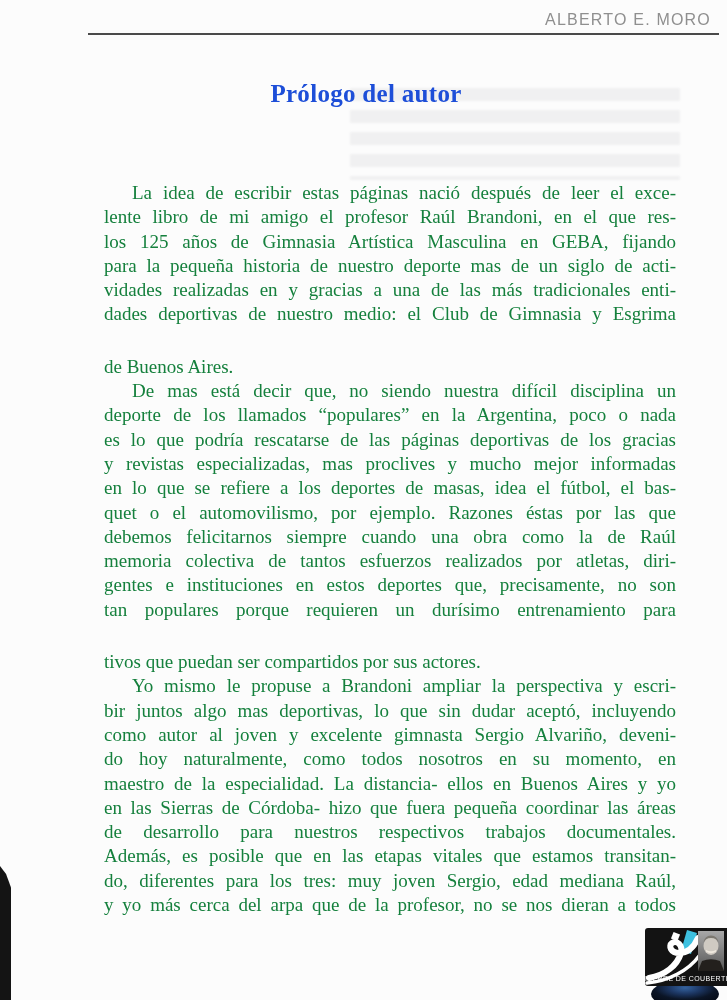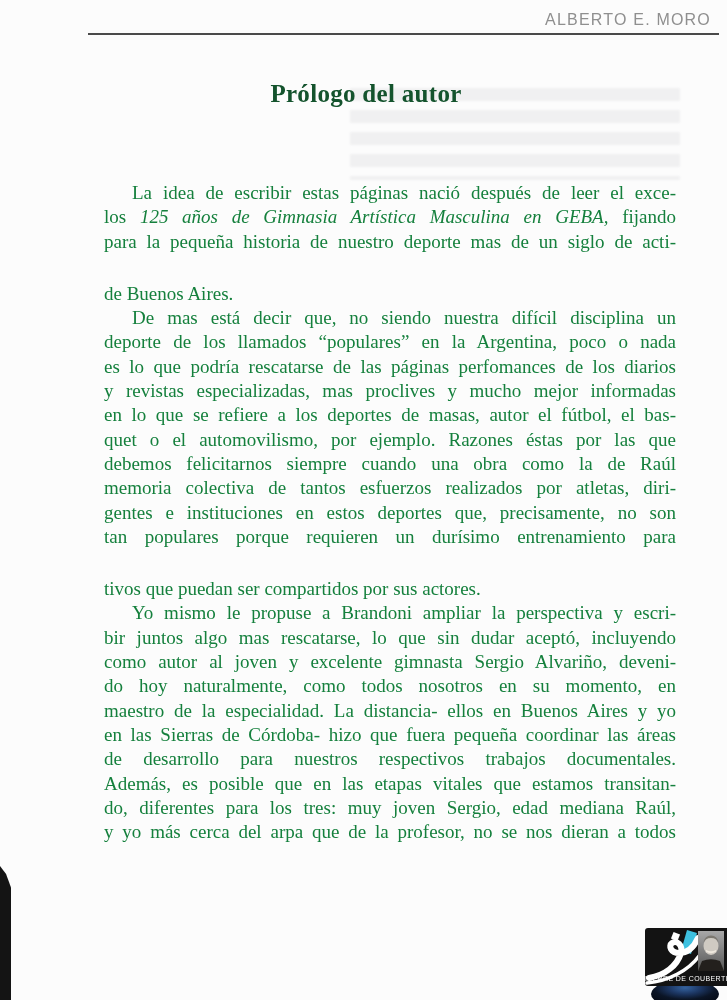--- a/index.html
+++ b/index.html
@@ -19,37 +19,37 @@
   
   .showthrough{
     position:absolute;left:350px;top:88px;width:330px;height:92px;
     background:repeating-linear-gradient(to bottom, rgba(190,190,195,0.18) 0 13px, rgba(252,252,252,0) 13px 22px);
     filter:blur(1px);
   }
 
   
   .title{
     position:absolute;top:80px;left:80px;width:572px;margin:0;
-    text-align:center;font-size:25px;font-weight:bold;color:#14532d;letter-spacing:0.3px;
+    text-align:center;font-size:25px;font-weight:bold;color:#1d4ed8;letter-spacing:0.3px;
   }
 
   
   .page-body{
     position:absolute;left:104px;top:181px;width:572px;
     font-size:19px;line-height:24.3px;color:#15803d;
   }
   .para{margin:0;}
   .line{
     text-align:justify;
     text-align-last:justify;
     height:24.3px;overflow:hidden;
   }
   .line.first{text-indent:28px;}
   .line.lastline{text-align-last:left;margin-top:28px;}
-  .it{font-style:italic;}
+  .it{}
 
   
   .scan-edge{
     position:absolute;left:0;top:866px;width:11px;height:134px;background:#141414;
     clip-path:polygon(0 0,55% 6%,100% 16%,100% 100%,0 100%);
   }
 
   
   .logo{position:absolute;right:0;top:928px;width:83px;height:72px;z-index:5;}
   .logo-oval{
@@ -74,40 +74,43 @@
   <span class="header-author">ALBERTO E. MORO</span>
   <div class="header-rule"></div>
 
   <div class="showthrough"></div>
 
   <h1 class="title">Prólogo del autor</h1>
 
   <div class="page-body">
       <div class="para">
         <div class="line first"><span>La idea de escribir estas páginas nació después de leer el exce-</span></div>
+        <div class="line"><span>lente libro de mi amigo el profesor Raúl Brandoni, en el que res-</span></div>
         <div class="line"><span>los </span><span class="it">125 años de Gimnasia Artística Masculina en GEBA,</span><span> fijando</span></div>
         <div class="line"><span>para la pequeña historia de nuestro deporte mas de un siglo de acti-</span></div>
+        <div class="line"><span>vidades realizadas en y gracias a una de las más tradicionales enti-</span></div>
+        <div class="line"><span>dades deportivas de nuestro medio: el Club de Gimnasia y Esgrima</span></div>
         <div class="line lastline"><span>de Buenos Aires.</span></div>
       </div>
       <div class="para">
         <div class="line first"><span>De mas está decir que, no siendo nuestra difícil disciplina un</span></div>
         <div class="line"><span>deporte de los llamados “populares” en la Argentina, poco o nada</span></div>
-        <div class="line"><span>es lo que podría rescatarse de las páginas perfomances de los diarios</span></div>
+        <div class="line"><span>es lo que podría rescatarse de las páginas deportivas de los gracias</span></div>
         <div class="line"><span>y revistas especializadas, mas proclives y mucho mejor informadas</span></div>
-        <div class="line"><span>en lo que se refiere a los deportes de masas, autor el fútbol, el bas-</span></div>
+        <div class="line"><span>en lo que se refiere a los deportes de masas, idea el fútbol, el bas-</span></div>
         <div class="line"><span>quet o el automovilismo, por ejemplo. Razones éstas por las que</span></div>
         <div class="line"><span>debemos felicitarnos siempre cuando una obra como la de Raúl</span></div>
         <div class="line"><span>memoria colectiva de tantos esfuerzos realizados por atletas, diri-</span></div>
         <div class="line"><span>gentes e instituciones en estos deportes que, precisamente, no son</span></div>
         <div class="line"><span>tan populares porque requieren un durísimo entrenamiento para</span></div>
         <div class="line lastline"><span>tivos que puedan ser compartidos por sus actores.</span></div>
       </div>
       <div class="para">
         <div class="line first"><span>Yo mismo le propuse a Brandoni ampliar la perspectiva y escri-</span></div>
-        <div class="line"><span>bir juntos algo mas rescatarse, lo que sin dudar aceptó, incluyendo</span></div>
+        <div class="line"><span>bir juntos algo mas deportivas, lo que sin dudar aceptó, incluyendo</span></div>
         <div class="line"><span>como autor al joven y excelente gimnasta Sergio Alvariño, deveni-</span></div>
         <div class="line"><span>do hoy naturalmente, como todos nosotros en su momento, en</span></div>
         <div class="line"><span>maestro de la especialidad. La distancia- ellos en Buenos Aires y yo</span></div>
         <div class="line"><span>en las Sierras de Córdoba- hizo que fuera pequeña coordinar las áreas</span></div>
         <div class="line"><span>de desarrollo para nuestros respectivos trabajos documentales.</span></div>
         <div class="line"><span>Además, es posible que en las etapas vitales que estamos transitan-</span></div>
         <div class="line"><span>do, diferentes para los tres: muy joven Sergio, edad mediana Raúl,</span></div>
         <div class="line"><span>y yo más cerca del arpa que de la profesor, no se nos dieran a todos</span></div>
       </div>
     </div>

